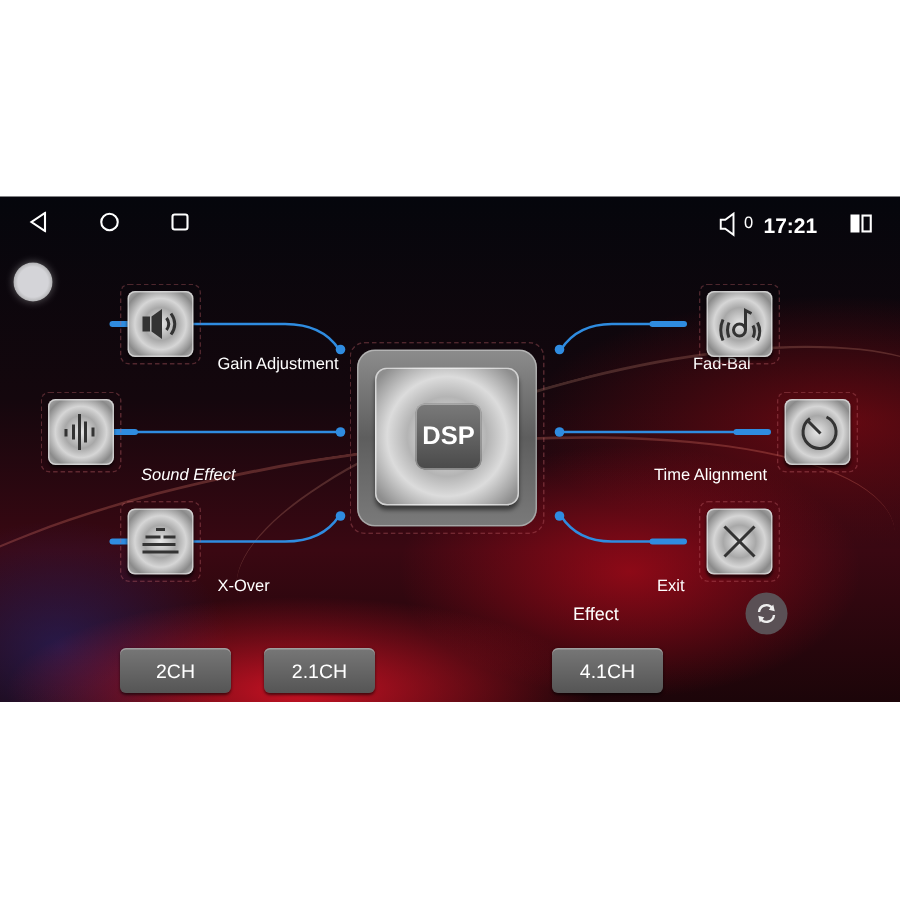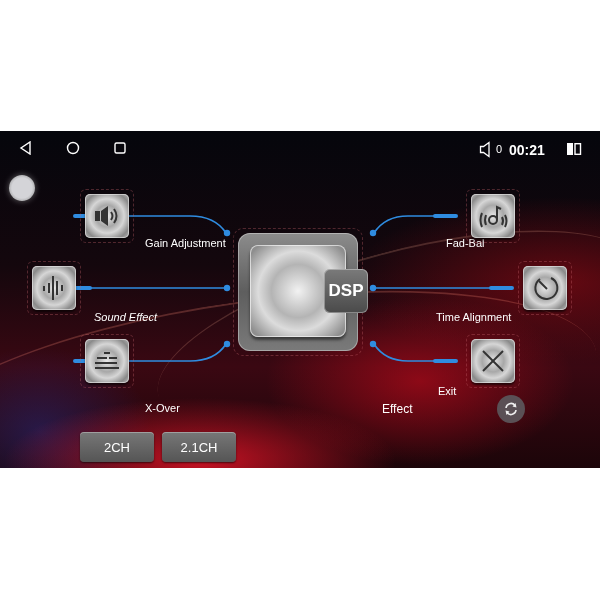--- a/index.html
+++ b/index.html
@@ -49,21 +49,21 @@
     }
     .dsp-inner {
       position:absolute; left:12px; top:12px; width:96px; height:92px; border-radius:8px;
       background:radial-gradient(circle at 50% 50%, #f2f2f2 0%, #b4b4b4 40%, #dcdcdc 60%, #8e8e8e 90%);
       box-shadow:0 3px 3px rgba(0,0,0,0.5), inset 0 0 0 1px rgba(255,255,255,0.6);
     }
     .dsp-key {
       position:absolute; left:27px; top:24px; width:44px; height:44px; border-radius:6px;
       background:linear-gradient(180deg,#7a7a7a,#4a4a4a);
       box-shadow:inset 0 0 0 1px rgba(255,255,255,0.35);
-      color:#fff; font-weight:bold; font-size:17px; display:flex; align-items:center; justify-content:center;margin-left:47px;
+      color:#fff; font-weight:bold; font-size:17px; display:flex; align-items:center; justify-content:center;
     }
     .ch-btn {
       position:absolute; top:301px; width:74px; height:30px; border-radius:4px;
       background:linear-gradient(180deg,#777,#555);
       box-shadow:inset 0 1px 0 rgba(255,255,255,0.3), 0 1px 2px rgba(0,0,0,0.6);
       color:#fff; font-size:13px; display:flex; align-items:center; justify-content:center;
     }
     .ch-btn.active { color:#2f8ce0; }
     .reset-label { position:absolute; left:382px; top:271px; color:#fff; font-size:12px; }
     .reset-btn {
@@ -86,21 +86,21 @@
     <circle cx="7" cy="7" r="5.5" fill="none" stroke="#fff" stroke-width="1.4"></circle>
   </svg>
   <svg class="nav-icon" style="left:113px;" viewBox="0 0 14 14">
     <rect x="2" y="2" width="10" height="10" rx="1.5" fill="none" stroke="#fff" stroke-width="1.4"></rect>
   </svg>
 
   <svg style="position:absolute;left:479px;top:10px;width:14px;height:17px;" viewBox="0 0 14 17">
     <path d="M1.5 5.5 H4.5 L10 1.5 V15.5 L4.5 11.5 H1.5 Z" fill="none" stroke="#fff" stroke-width="1.3"></path>
   </svg>
   <span class="status" style="left:496px;top:12px;font-size:11px;">0</span>
-  <span class="status" style="left:509px;top:11px;font-weight:bold;">00:21</span>
+  <span class="status" style="left:509px;top:11px;font-weight:bold;">17:21</span>
   <svg style="position:absolute;left:566px;top:11px;width:16px;height:14px;" viewBox="0 0 16 14">
     <rect x="1" y="1" width="6" height="12" fill="#fff"></rect>
     <rect x="9" y="1.7" width="5.5" height="10.6" fill="none" stroke="#fff" stroke-width="1.4"></rect>
   </svg>
 
   <div class="float-ball"></div>
 
   <svg class="lines" width="600" height="337">
     <g stroke="#2f8ce0" fill="none" stroke-width="1.6">
       <path d="M92 85 H190 Q215 85 226 102"></path>
@@ -161,31 +161,31 @@
         <g fill="#333">
           <rect x="12" y="4" width="6" height="2"></rect>
           <rect x="5" y="9" width="10" height="2"></rect>
             <rect x="17" y="9" width="8" height="2"></rect>
           <rect x="3" y="14" width="22" height="2"></rect>
           <rect x="3" y="19" width="24" height="2"></rect>
         </g>
       </svg>
     </div>
   </div>
-  <span class="label" style="left:145px;top:231px;">X-Over</span>
+  <span class="label" style="left:145px;top:214px;">X-Over</span>
 
   <div class="dsp-frame">
     <div class="dsp-outer">
       <div class="dsp-inner">
         <div class="dsp-key">DSP</div>
       </div>
     </div>
   </div>
 
-  <span class="label" style="left:420px;top:66px;padding-left:26px;">Fad-Bal</span>
+  <span class="label" style="left:436px;top:66px;padding-left:26px;">Fad-Bal</span>
   <div class="tile-frame" style="left:466px;top:58px;">
     <div class="tile">
       <svg width="32" height="26" viewBox="0 0 32 26">
         <g fill="none" stroke="#333" stroke-width="2">
           <circle cx="16" cy="17" r="4"></circle>
           <path d="M20 17 V4 L24 6"></path>
           <path d="M9 12 Q7 17 9 22"></path>
           <path d="M5 10 Q2 17 5 24"></path>
           <path d="M25 14 Q27 18 25 22"></path>
           <path d="M28 12 Q31 18 28 24"></path>
@@ -218,14 +218,15 @@
   <div class="reset-btn">
     <svg width="16" height="16" viewBox="0 0 16 16">
       <path d="M3 7 A5 5 0 0 1 12 4.5" fill="none" stroke="#eee" stroke-width="1.6"></path>
       <polygon points="12.5,2 13.5,6.5 9.5,5.5" fill="#eee"></polygon>
       <path d="M13 9 A5 5 0 0 1 4 11.5" fill="none" stroke="#eee" stroke-width="1.6"></path>
       <polygon points="3.5,14 2.5,9.5 6.5,10.5" fill="#eee"></polygon>
     </svg>
   </div>
 
   <div class="ch-btn" style="left:80px;">2CH</div>
-  <div class="ch-btn" style="left:162px;">2.1CH</div>
+  <div class="ch-btn" style="left:176px;">2.1CH</div>
+  <div class="ch-btn" style="left:368px;">4.1CH</div>
 </div>
 
 </body></html>

